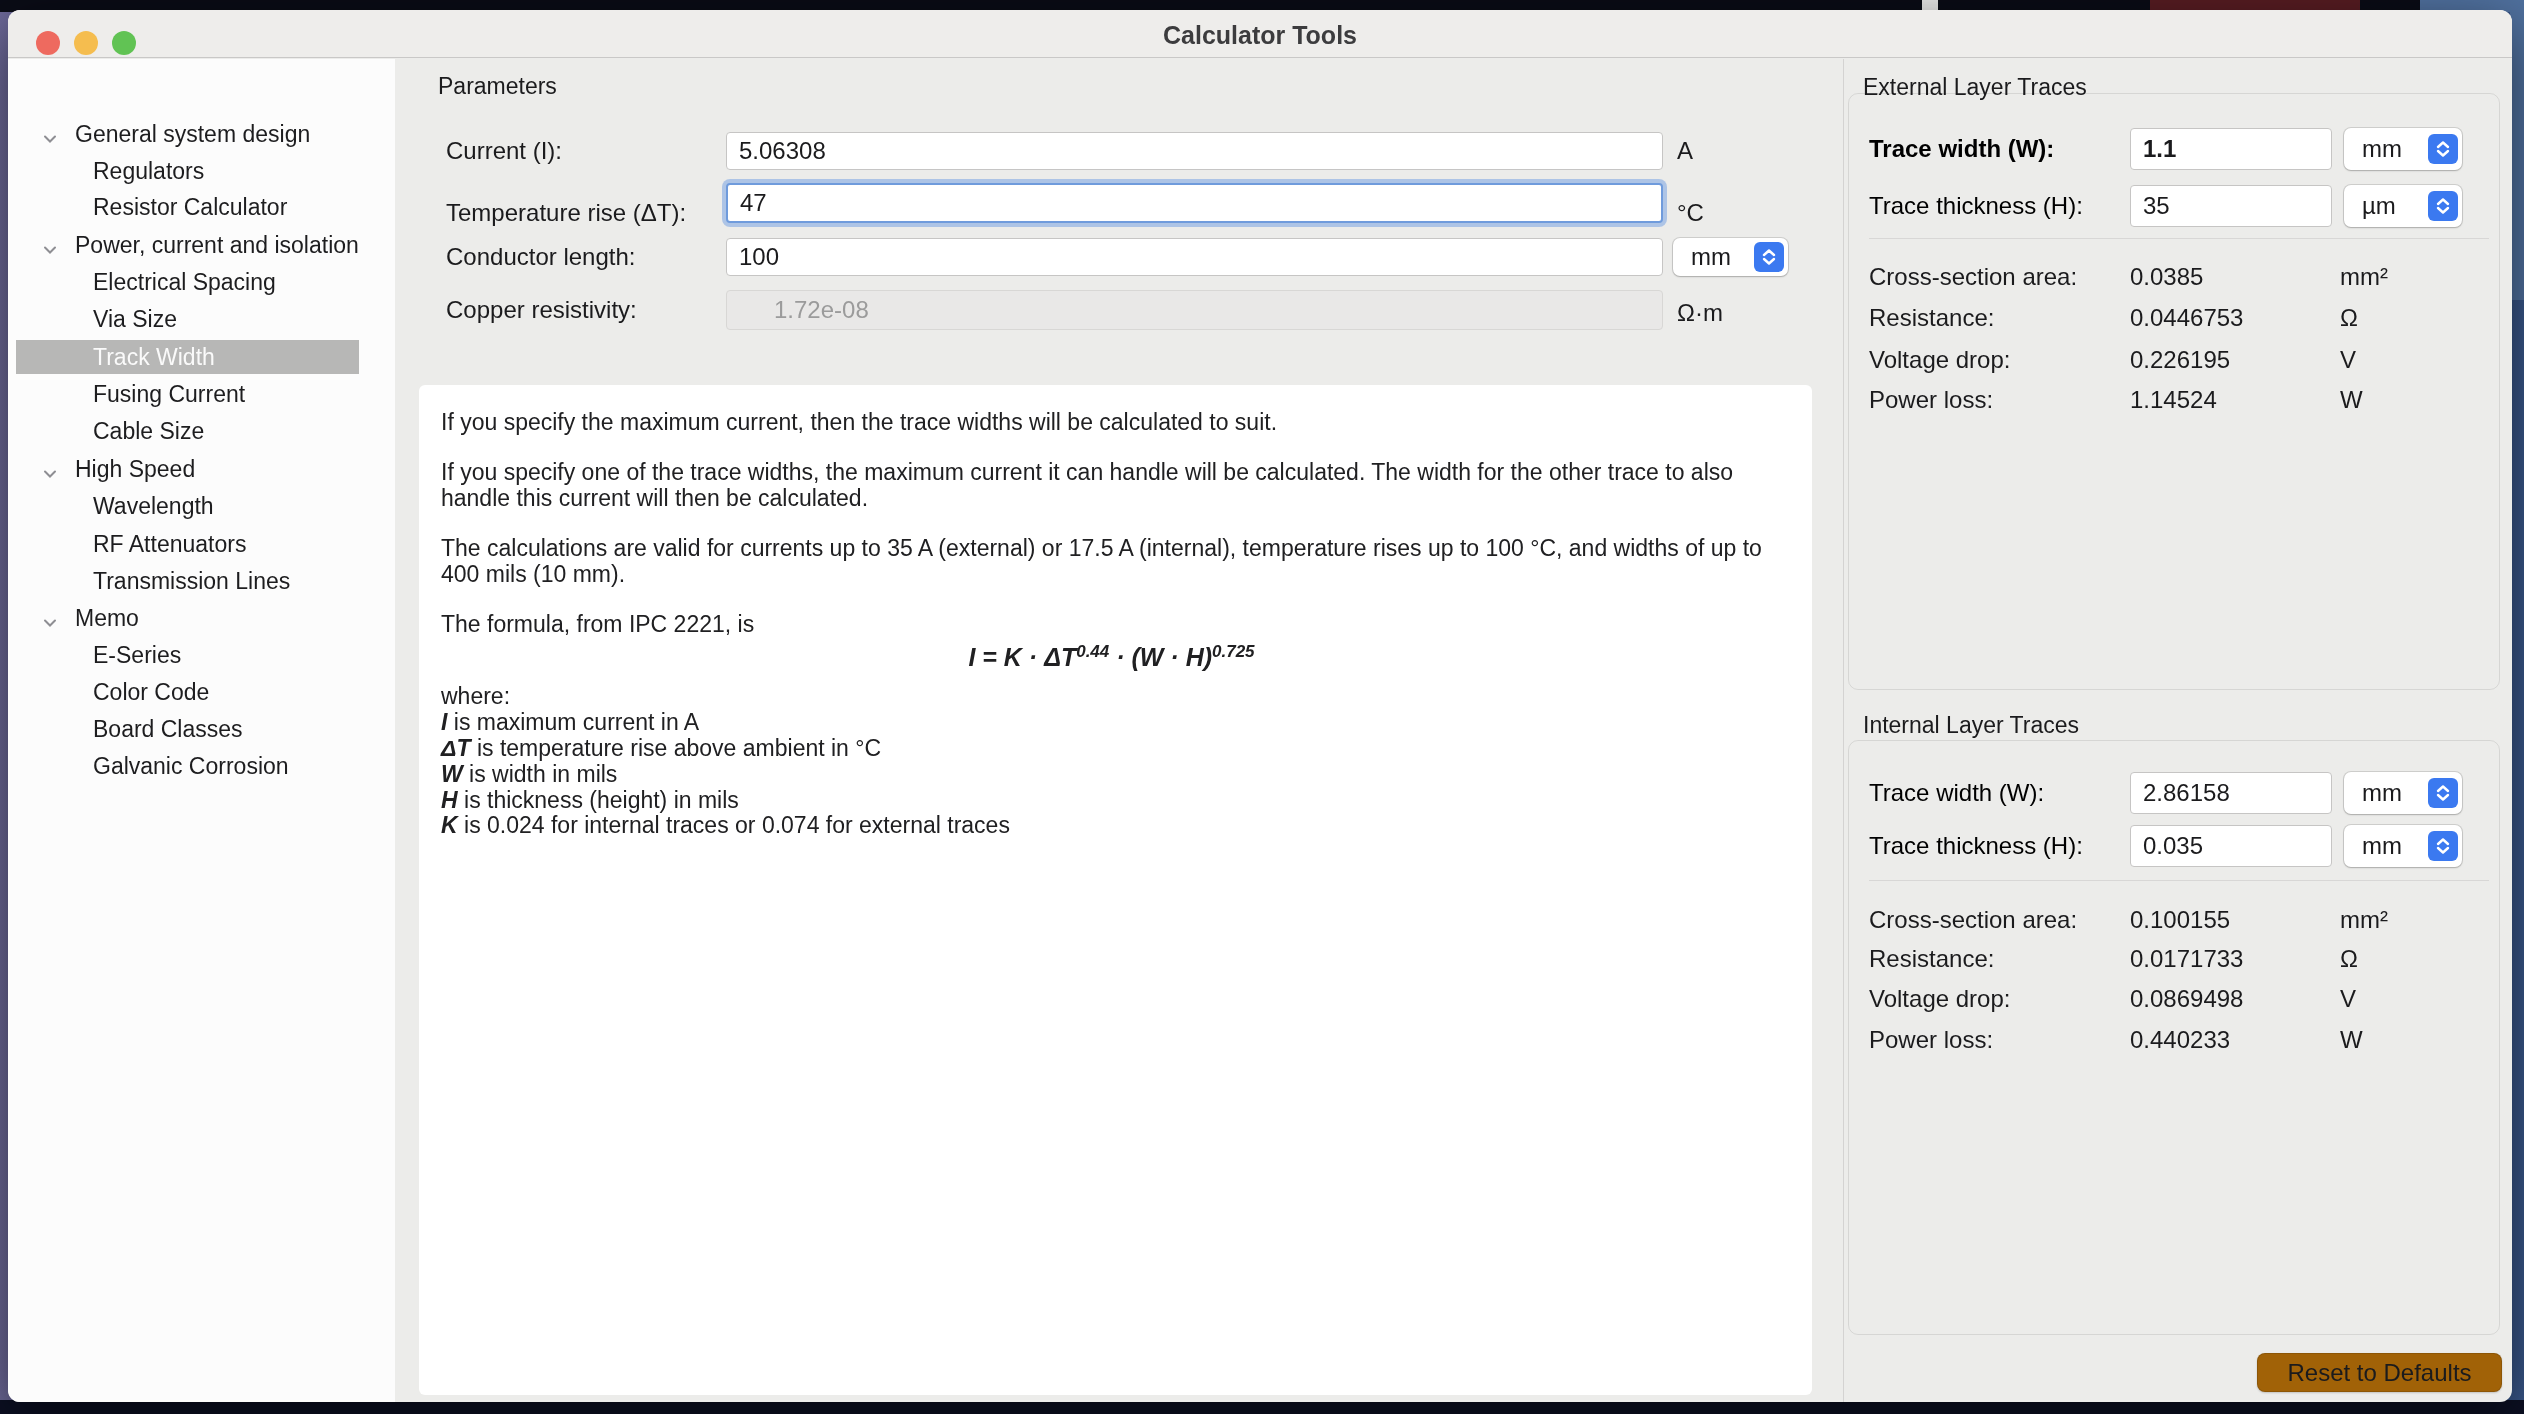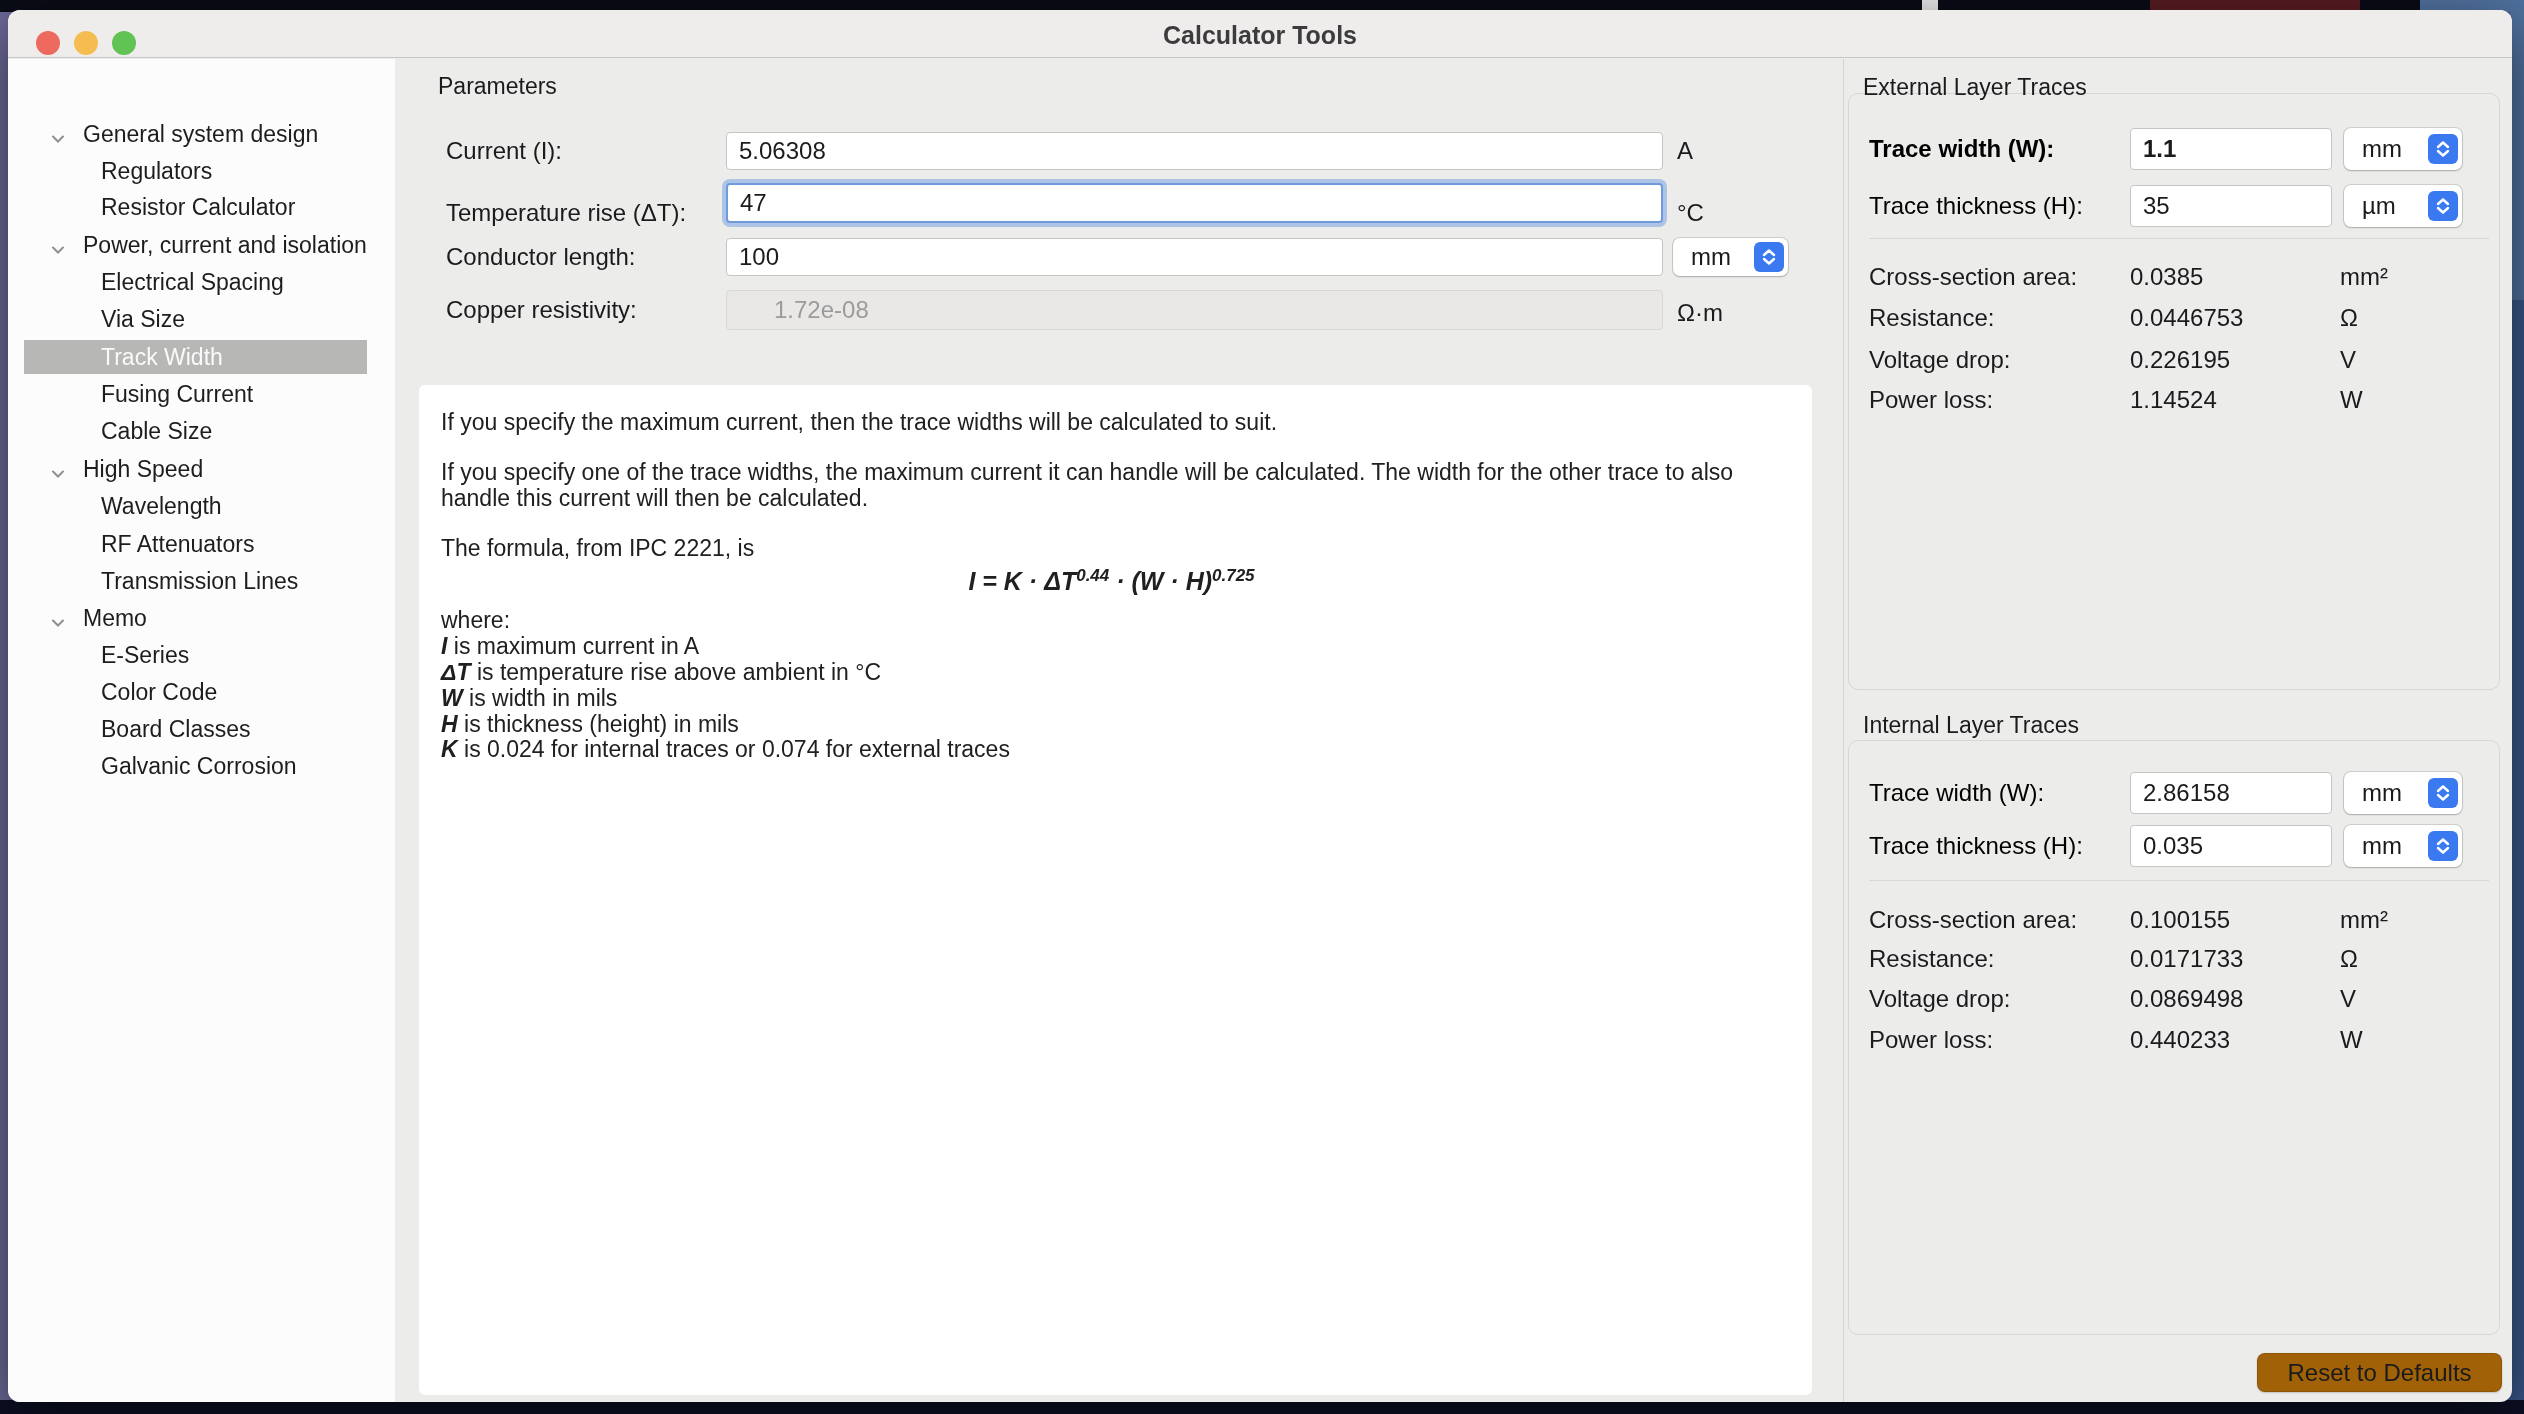--- a/index.html
+++ b/index.html
@@ -29,21 +29,21 @@
   .traffic { position:absolute; top:21px; width:24px; height:24px; border-radius:50%; }
   .t-red    { left:28px;  background:#ee6a5f; }
   .t-yellow { left:66px;  background:#f5bd4f; }
   .t-green  { left:104px; background:#61c354; }
   .win-title {
     position:absolute; left:0; right:0; top:11px; text-align:center;
     font-size:25px; font-weight:bold; color:#3c3c3e;
   }
 
   .sidebar { position:absolute; left:0; top:49px; width:387px; bottom:0; background:#fcfcfc; }
-  .tree-row { position:absolute; left:16px; width:343px; height:34px; line-height:34px; font-size:23px; color:#1d1d1f; }
+  .tree-row { position:absolute; left:8px; width:343px; height:34px; line-height:34px; font-size:23px; color:#1d1d1f; }
   .tree-row .tlabel { position:absolute; top:0; }
   .tree-row.lvl1 .tlabel { left:59px; }
   .tree-row.lvl2 .tlabel { left:77px; }
   .tree-row .chev { position:absolute; left:24px; top:7px; width:20px; height:20px; }
   .tree-row.selected { background:#b7b7b6; }
   .tree-row.selected .tlabel { color:#fafafa; }
 
   .vsep { position:absolute; left:1835px; top:49px; bottom:0; width:1px; background:#d4d3d2; }
 
   .section-label { position:absolute; font-size:23px; color:#1b1b1d; }
@@ -221,20 +221,21 @@
       </span>
   </div>
 
   <div class="plabel" style="top:287px">Copper resistivity:</div>
   <input class="pinput disabled" style="top: 280px; height: 40px;" value="1.72e-08">
   <div class="unit" style="top:290px">Ω·m</div>
 
   <div class="text-panel">
     <p>If you specify the maximum current, then the trace widths will be calculated to suit.</p>
     <p>If you specify one of the trace widths, the maximum current it can handle will be calculated. The width for the other trace to also handle this current will then be calculated.</p>
+    <p>The calculations are valid for currents up to 35 A (external) or 17.5 A (internal), temperature rises up to 100 °C, and widths of up to 400 mils (10 mm).</p>
     <p style="margin-bottom:0">The formula, from IPC 2221, is</p>
     <div class="formula"><span>I = K · ΔT</span><sup>0.44</sup><span> · (W · H)</span><sup>0.725</sup></div>
     <div class="where-line">where:</div>
     <div class="where-line"><span class="sym">I</span><span> is maximum current in A</span></div>
     <div class="where-line"><span class="sym">ΔT</span><span> is temperature rise above ambient in °C</span></div>
     <div class="where-line"><span class="sym">W</span><span> is width in mils</span></div>
     <div class="where-line"><span class="sym">H</span><span> is thickness (height) in mils</span></div>
     <div class="where-line"><span class="sym">K</span><span> is 0.024 for internal traces or 0.074 for external traces</span></div>
   </div>
 

